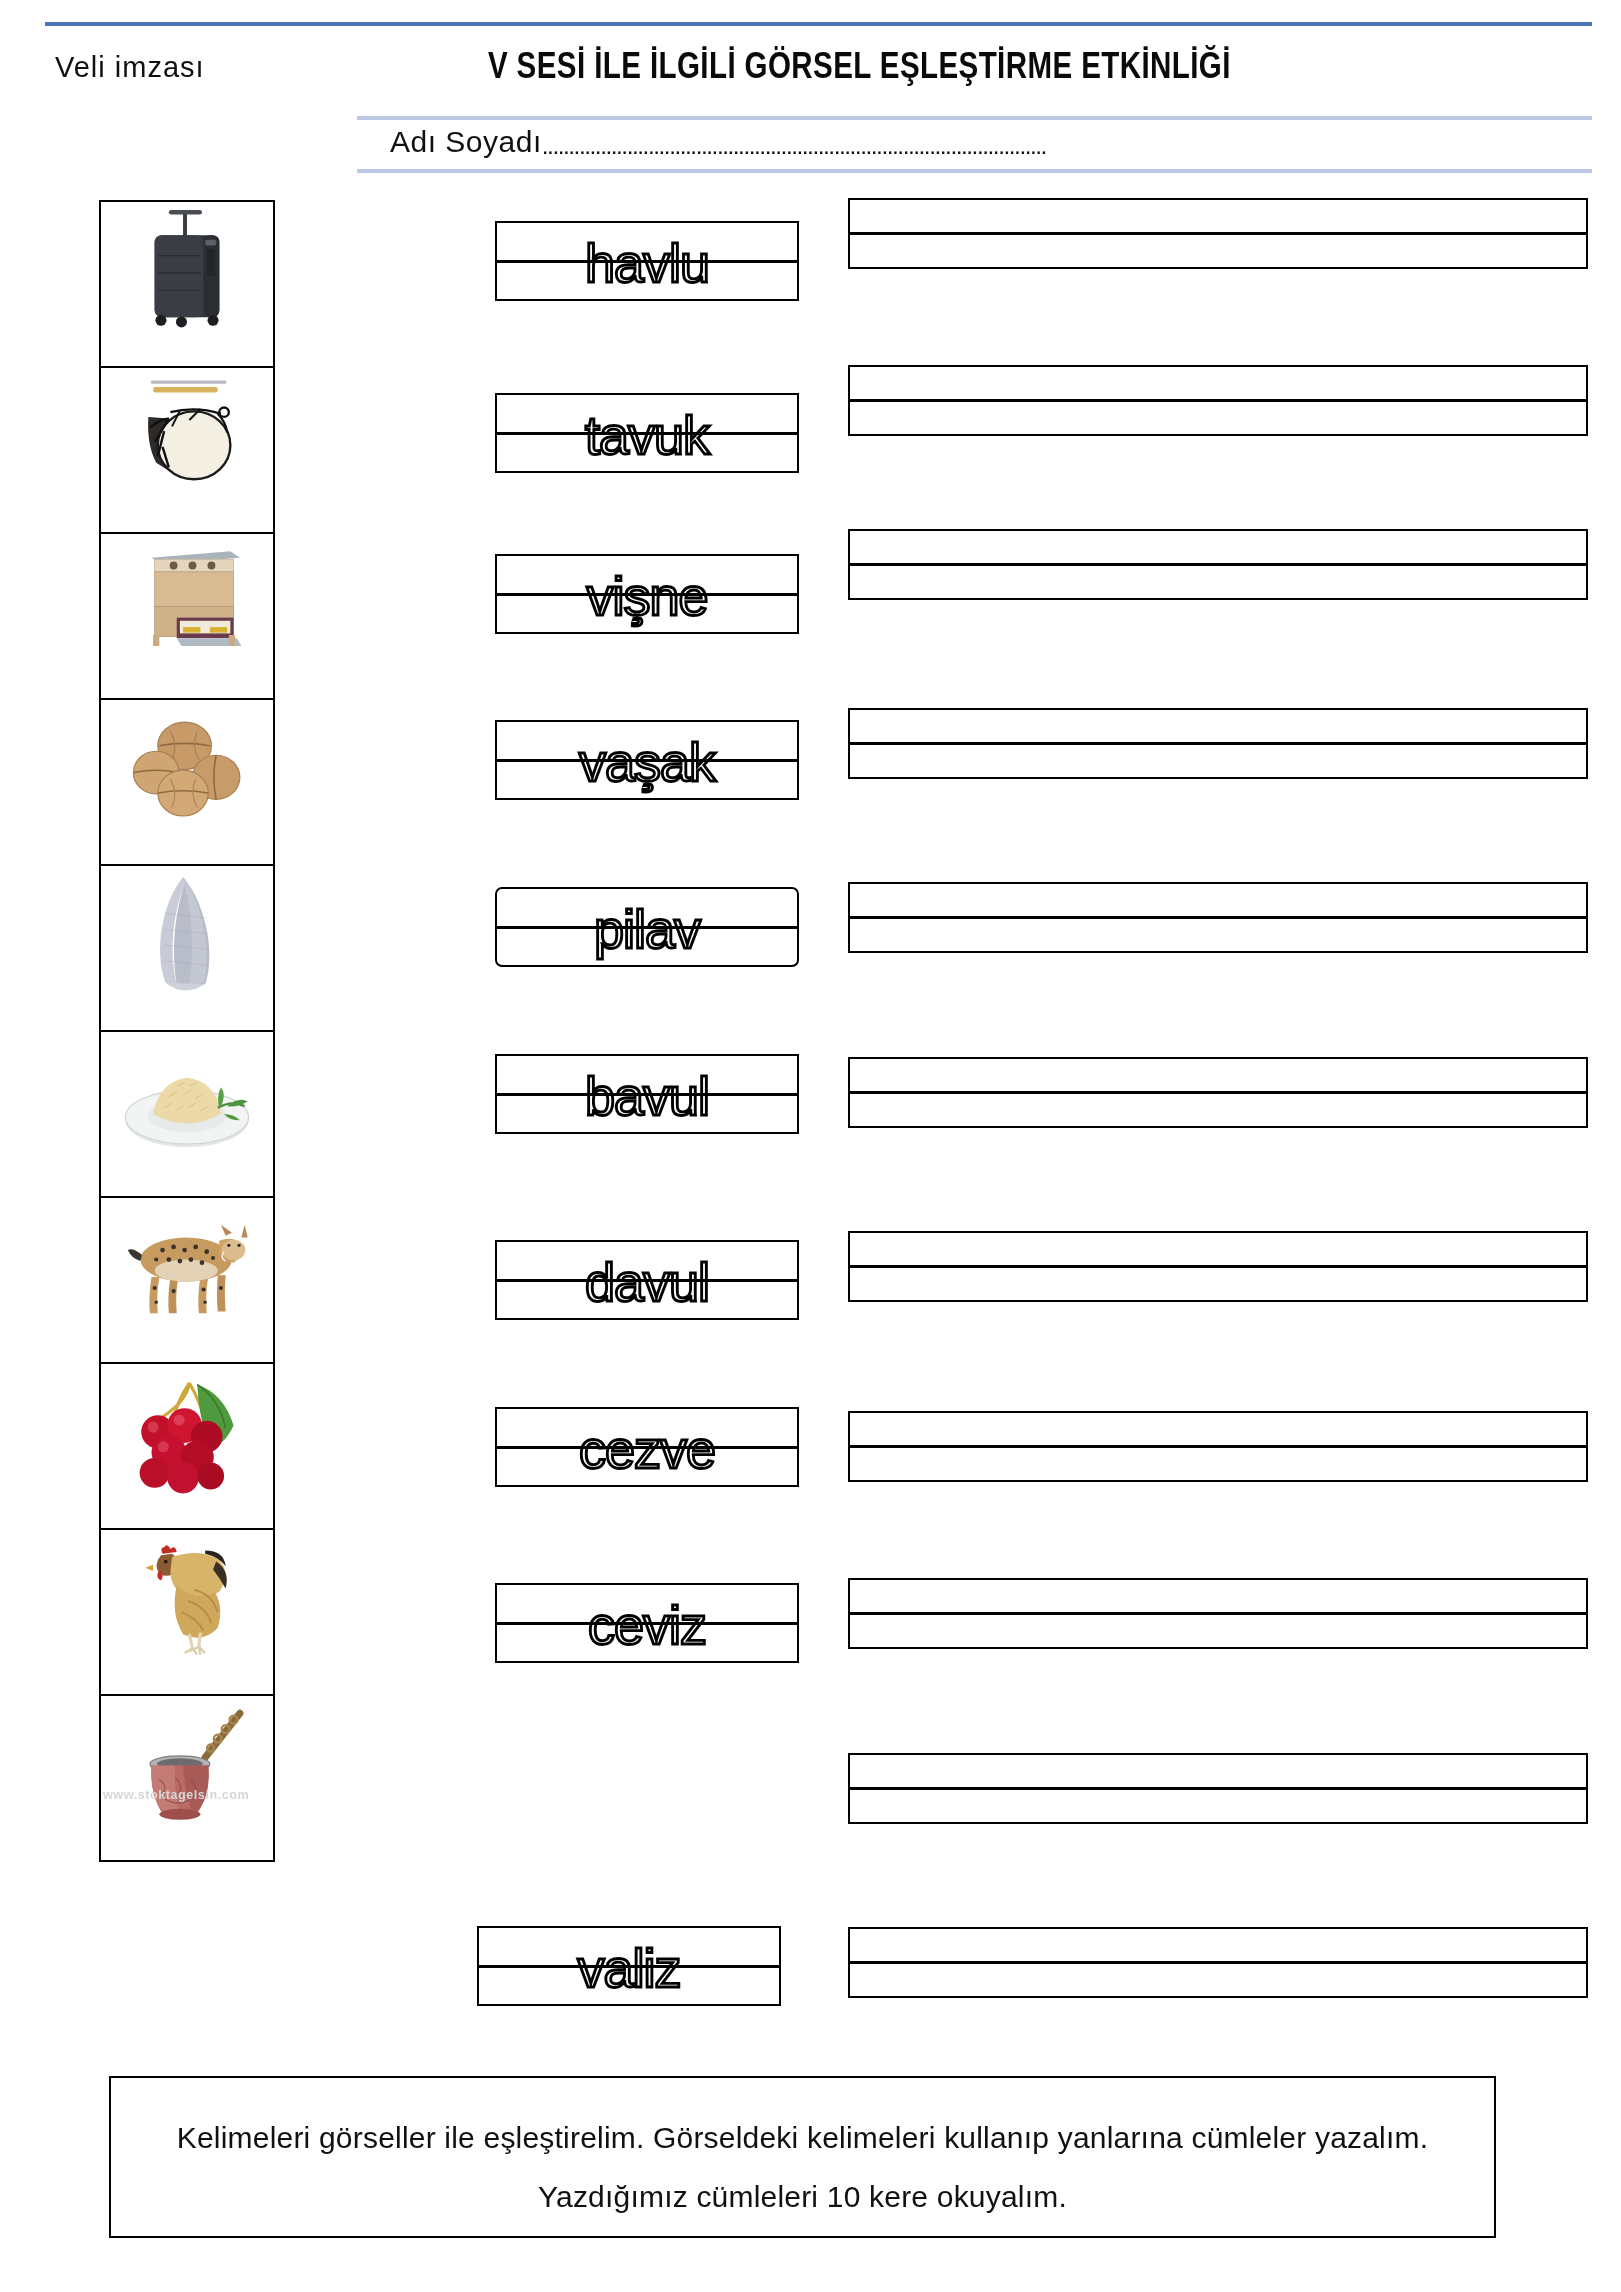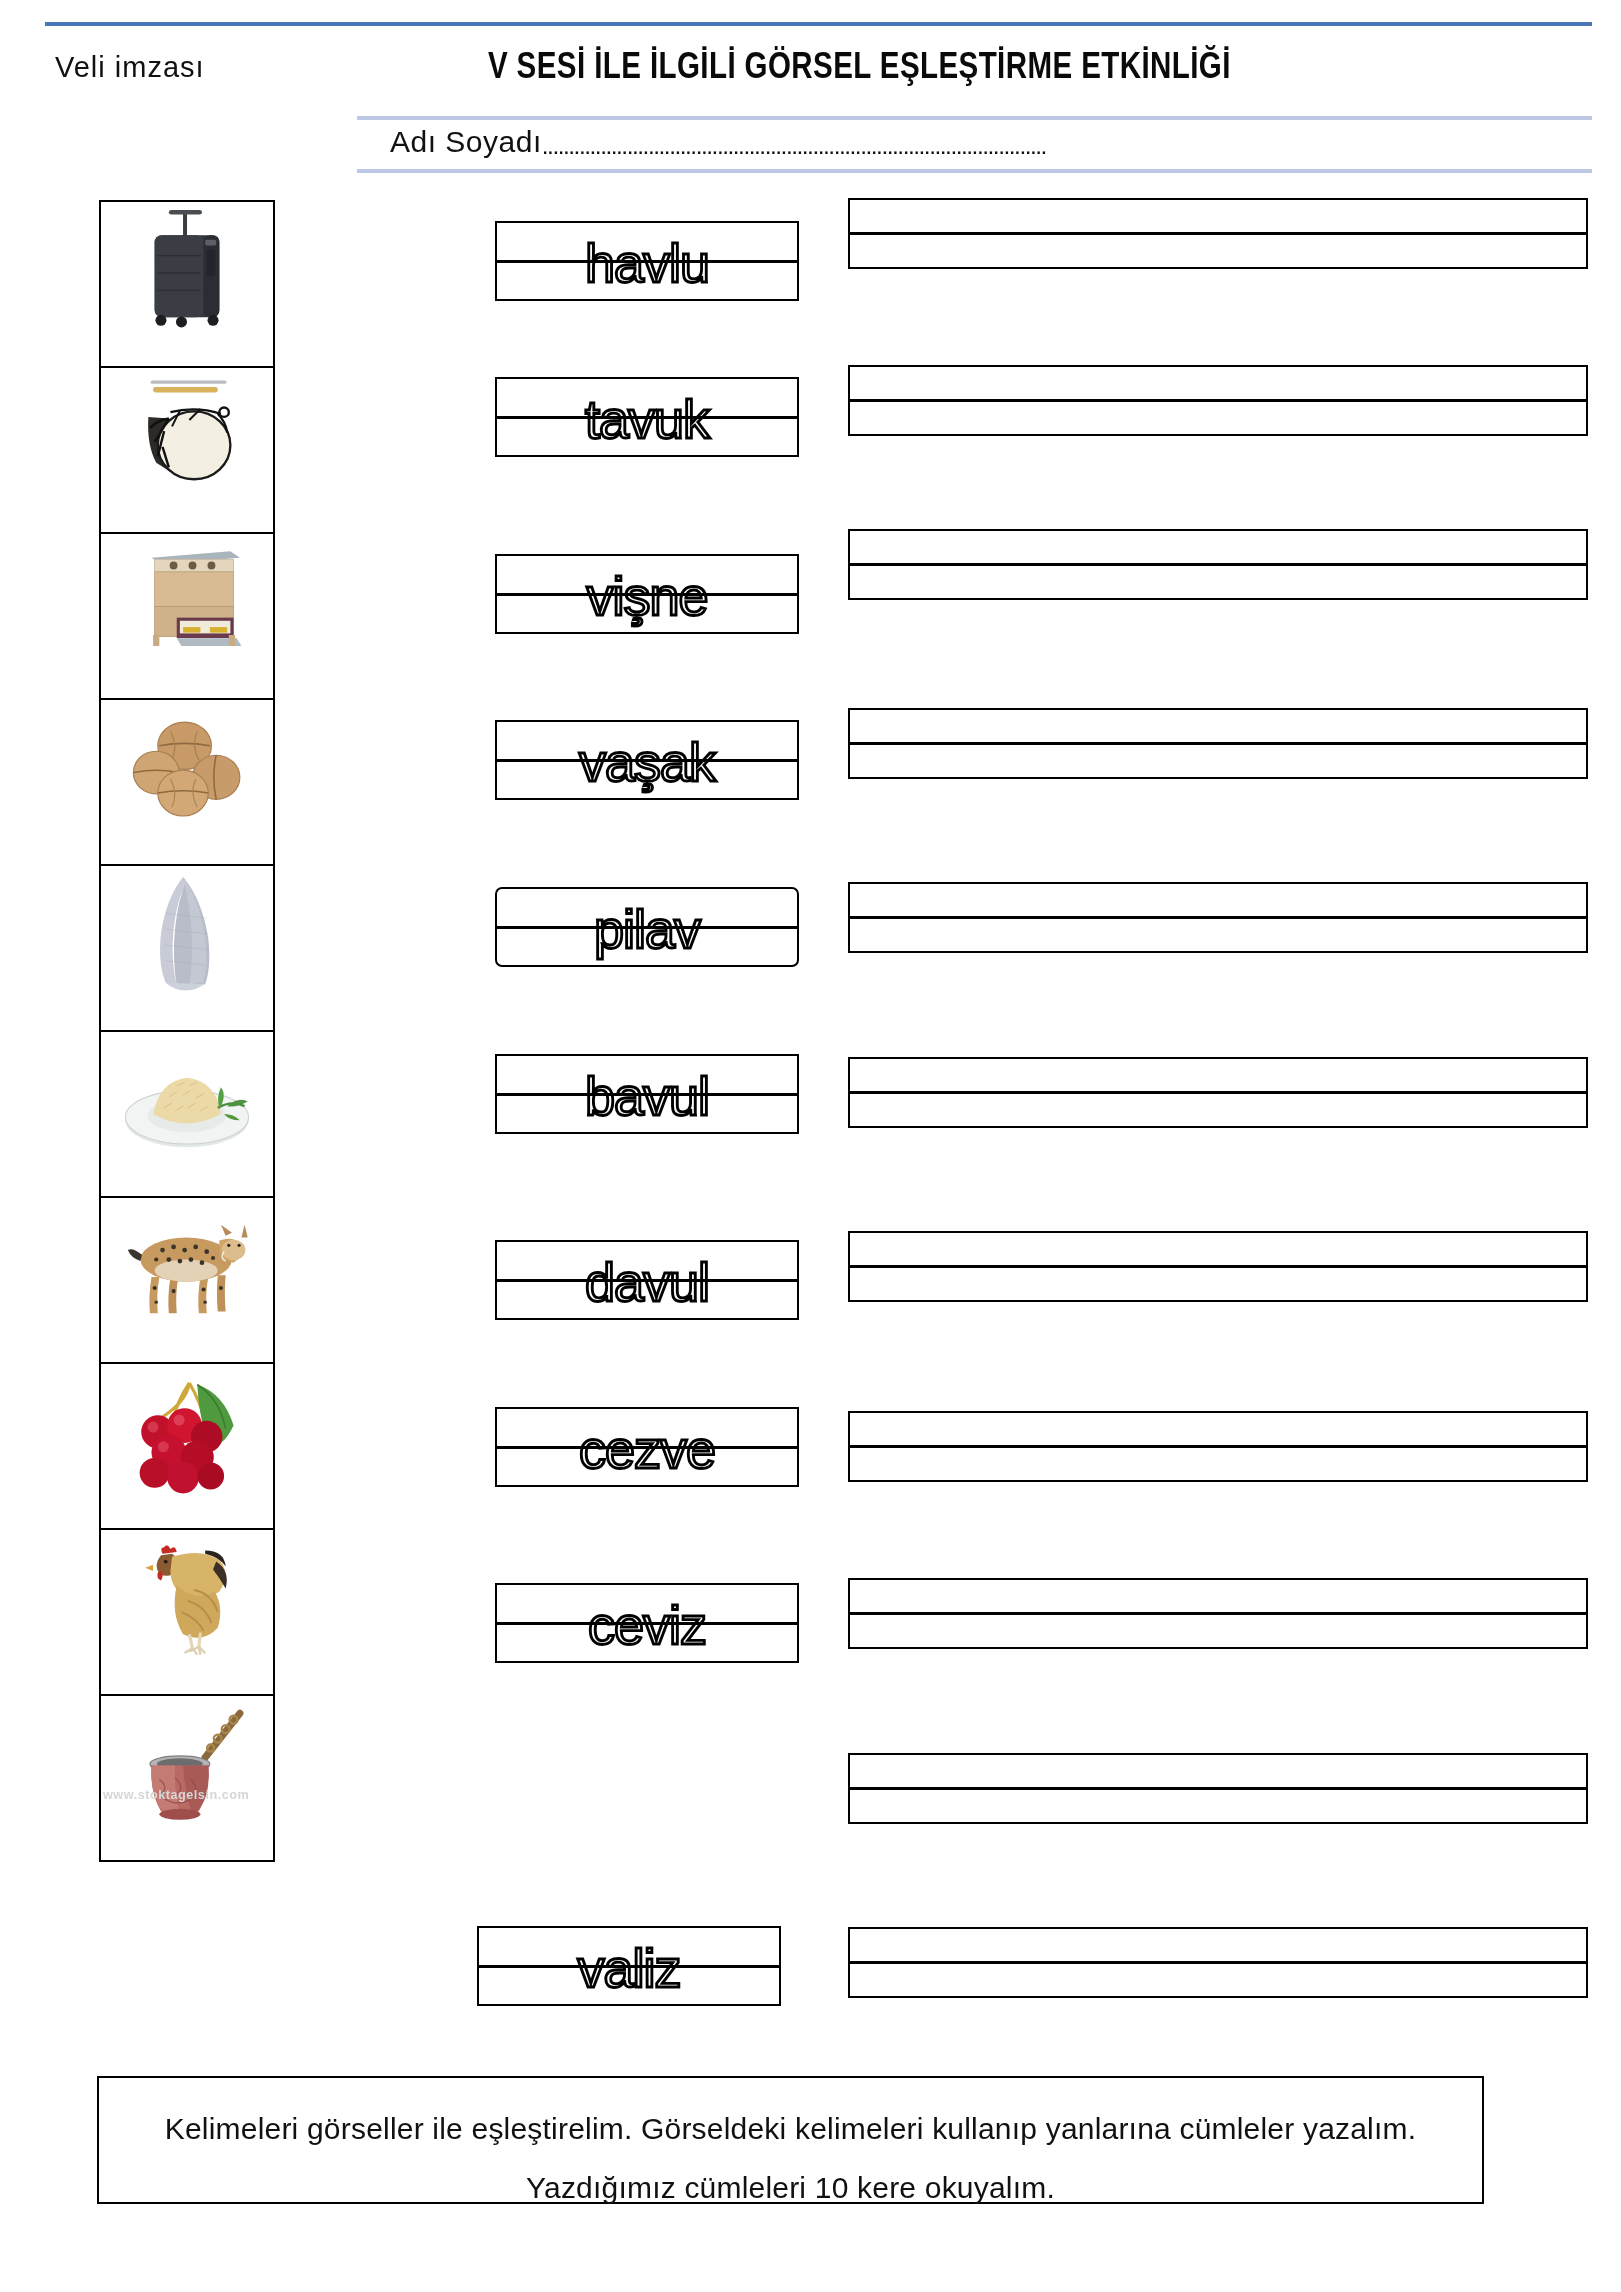--- a/index.html
+++ b/index.html
@@ -151,25 +151,25 @@
     position: absolute;
     left: 0; right: 0;
     top: 32px;
     height: 2.9px;
     background: #000;
   }
 
   
   #instruction {
     position: absolute;
-    left: 97px; top: 2076px;
+    left: 109px; top: 2076px;
     width: 1387px;
-    height: 128px;
+    height: 162px;
     border: 2.9px solid #000;
-    padding: 22px 33px;
+    padding: 31px 33px;
   }
   #instruction p {
     font-size: 30px;
     line-height: 1.95;
     text-align: center;
     color: #111;
     font-weight: 300;
     letter-spacing: 0.2px;
   }
 </style>
@@ -410,21 +410,21 @@
         <ellipse cx="100" cy="150" rx="26" ry="7" fill="#9e4f4b"></ellipse>
       </svg>
       <div class="wmark">www.stoktagelsin.com</div>
     </div>
   </div>
 
   <div class="word-box" style="left:495px; top:221px;">
     <div class="divider"></div>
     <div class="word">havlu</div>
   </div>
-  <div class="word-box" style="left:495px; top:377px;text-decoration:underline;">
+  <div class="word-box" style="left:495px; top:393px;text-decoration:underline;">
     <div class="divider"></div>
     <div class="word">tavuk</div>
   </div>
   <div class="word-box" style="left:495px; top:554px;">
     <div class="divider"></div>
     <div class="word">vişne</div>
   </div>
   <div class="word-box" style="left:495px; top:720px;">
     <div class="divider"></div>
     <div class="word">vaşak</div>

